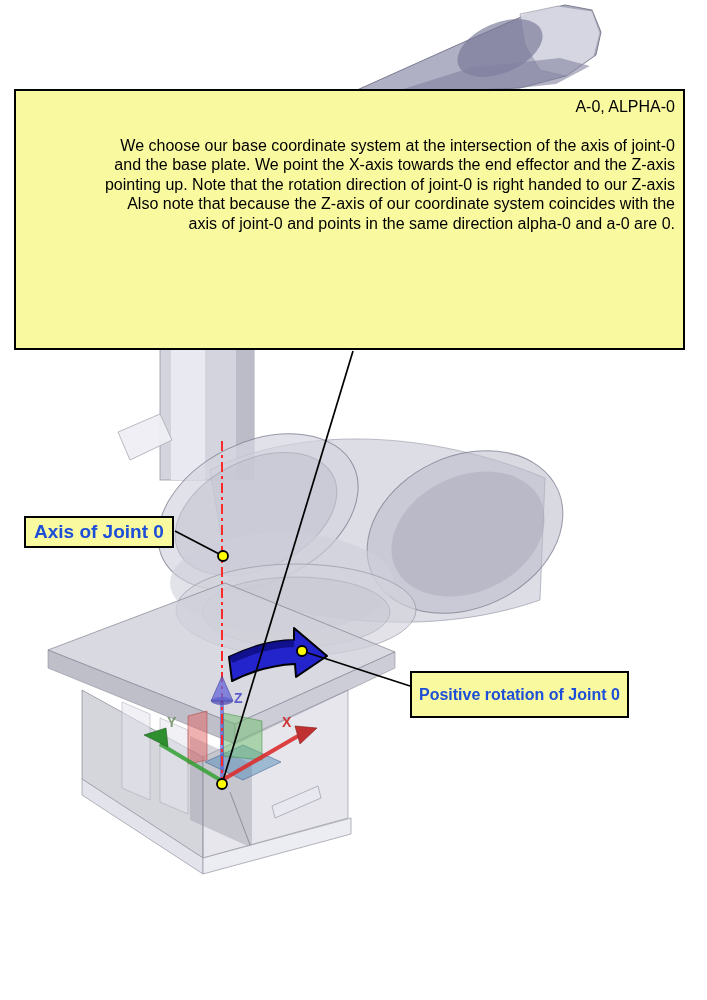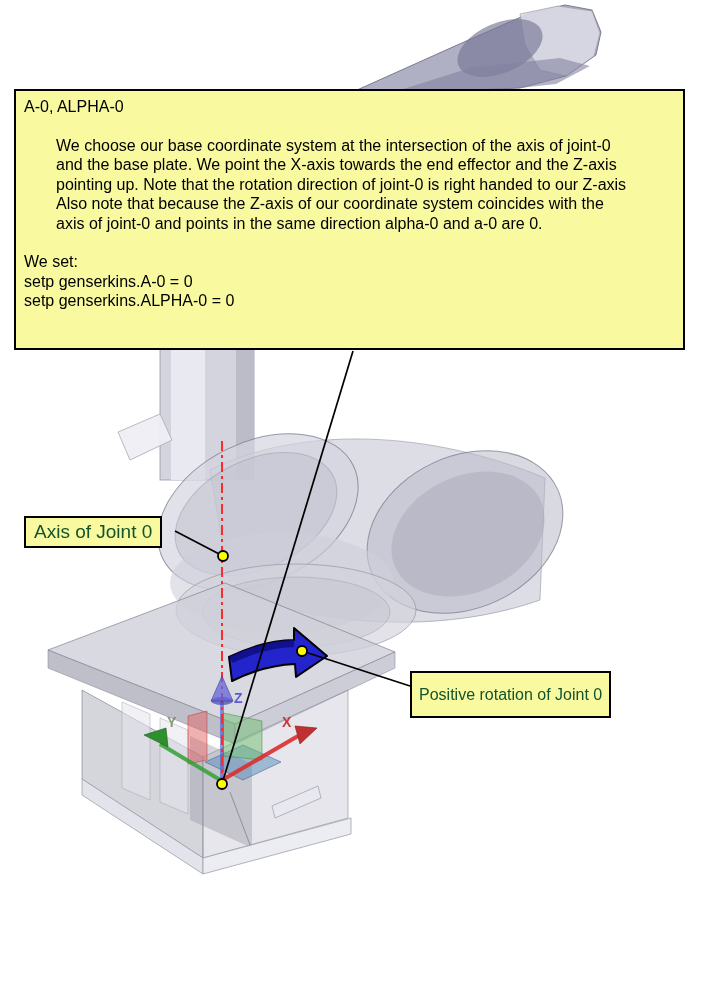--- a/index.html
+++ b/index.html
@@ -2,28 +2,28 @@
 <html><head>
 <meta charset="utf-8">
 <style>
   html,body{margin:0;padding:0;background:#ffffff;}
   body{width:707px;height:1000px;position:relative;overflow:hidden;
        font-family:"Liberation Sans", sans-serif;}
   #scene{position:absolute;left:0;top:0;z-index:1;}
   .note-box{
     position:absolute;left:14px;top:89px;width:671px;height:261px;
     box-sizing:border-box;background:#F9F9A0;border:2px solid #000;
-    padding:6px 8px;z-index:2;color:#000;font-size:16px;line-height:19.5px;
+    padding:6px 8px;z-index:2;color:#000;font-size:16px;line-height:19.5px;text-align:right;
   }
   .note-title{white-space:pre-line;}
   .note-body{white-space:pre-line;margin-top:19px;margin-left:32px;}
   .note-set{margin-top:19px;}
   .callout{
-    position:absolute;background:#F9F9A0;border:2px solid #000;color:#14532d;
-    z-index:3;white-space:nowrap;box-sizing:border-box;
+    position:absolute;background:#F9F9A0;border:2px solid #000;color:#1d4ed8;
+    z-index:3;white-space:nowrap;box-sizing:border-box;font-weight:bold;
   }
   .callout.axis{left:24px;top:516px;font-size:19px;line-height:24px;padding:2px 8px;}
   .callout.rotation{left:410px;top:671px;font-size:16px;line-height:21px;padding:11px 7px;}
   svg text{font-family:"Liberation Sans", sans-serif;font-weight:bold;}
 </style>
 </head>
 <body>
 
 <svg id="scene" width="707" height="1000" viewBox="0 0 707 1000">
 
@@ -119,22 +119,17 @@
   </g>
 </svg>
 
 <div class="note-box">
   <div class="note-title">A-0, ALPHA-0</div>
   <div class="note-body">We choose our base coordinate system at the intersection of the axis of joint-0
 and the base plate. We point the X-axis towards the end effector and the Z-axis
 pointing up. Note that the rotation direction of joint-0 is right handed to our Z-axis
 Also note that because the Z-axis of our coordinate system coincides with the
 axis of joint-0 and points in the same direction alpha-0 and a-0 are 0.</div>
-  <div class="note-set">
-    <div>We set:</div>
-    <div>setp genserkins.A-0 = 0</div>
-    <div>setp genserkins.ALPHA-0 = 0</div>
-  </div>
 </div>
 
 <div class="callout axis">Axis of Joint 0</div>
 
 <div class="callout rotation">Positive rotation of Joint 0</div>
 
 </body></html>

